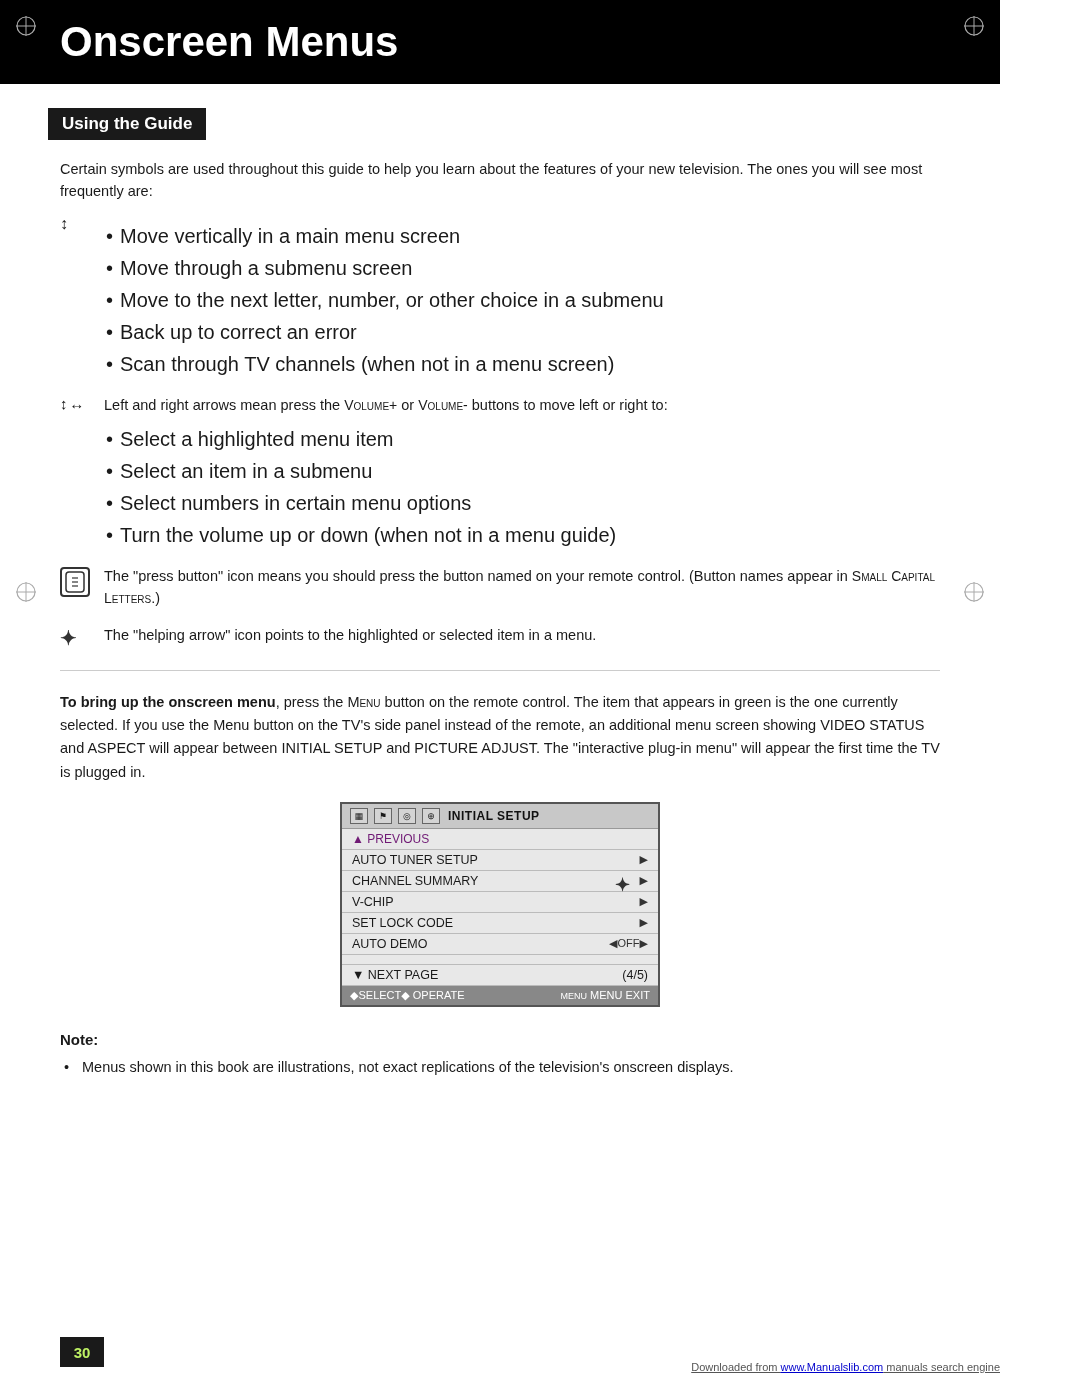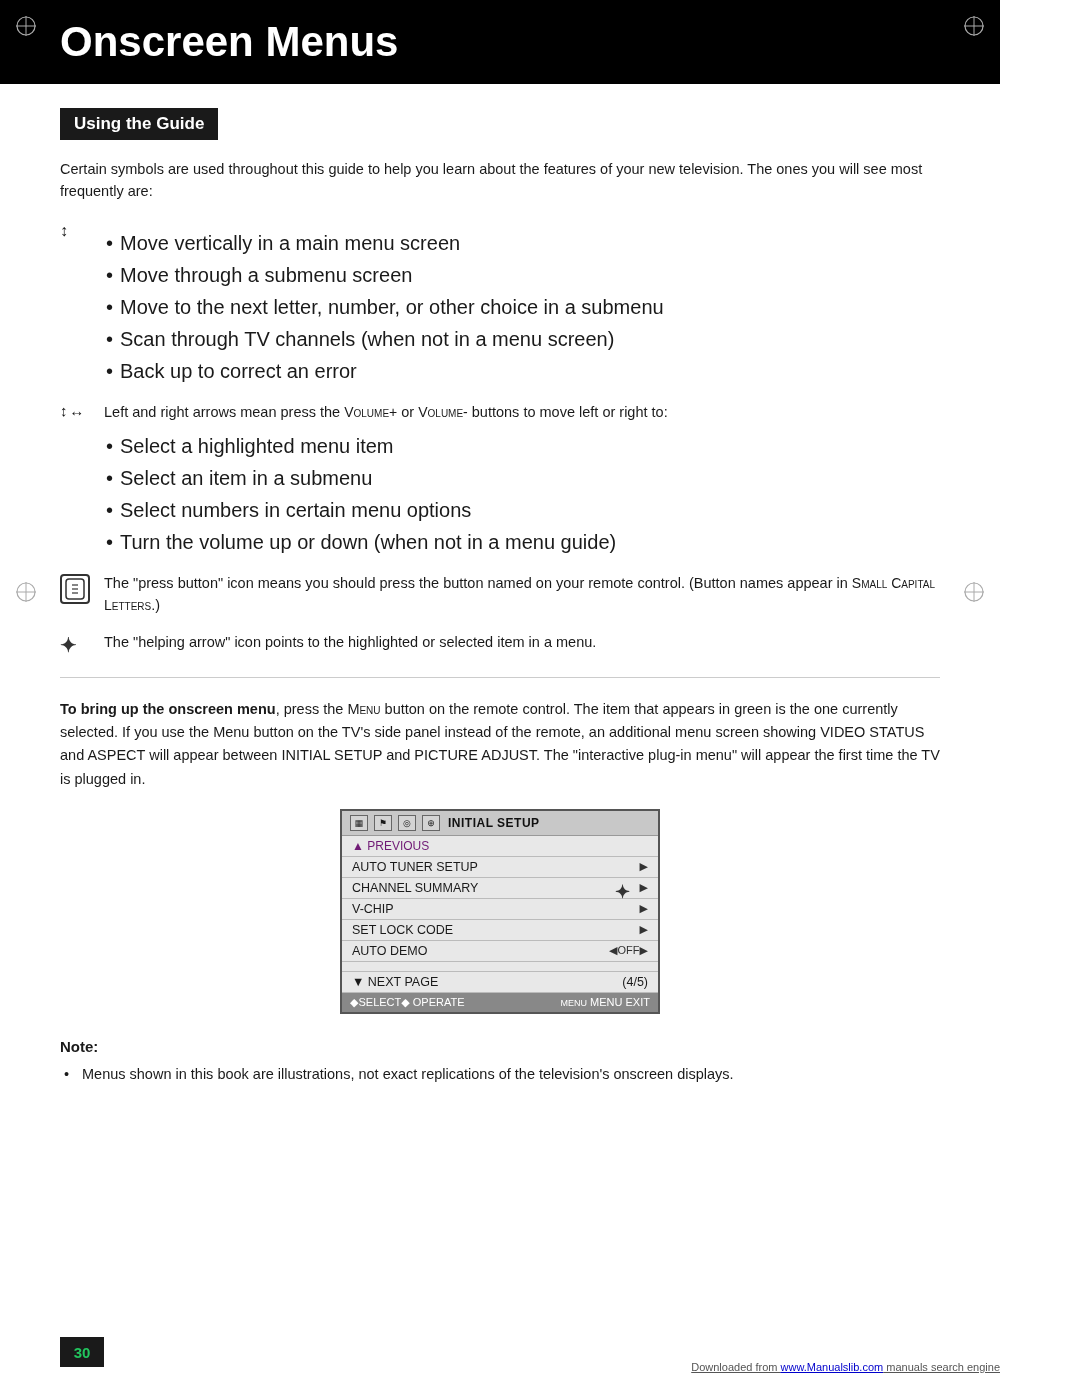--- a/index.html
+++ b/index.html
@@ -35,32 +35,32 @@
     }
 
     
     .section-heading {
       background: #1a1a1a;
       color: #ffffff;
       font-size: 17px;
       font-weight: bold;
       padding: 6px 14px;
       display: inline-block;
-      margin-left: 60px;
+      margin-left: 48px;
       margin-bottom: 18px;
     }
 
     .content-area {
       padding: 0 60px;
     }
 
     .intro-text {
       font-size: 14.5px;
       line-height: 1.55;
-      margin-bottom: 18px;
+      margin-bottom: 11px;
     }
 
     
     .icon-list {
       list-style: none;
       margin-bottom: 16px;
     }
     .icon-list-item {
       display: flex;
       align-items: flex-start;
@@ -264,21 +264,21 @@
       position: absolute;
       left: 0;
     }
 
     
     .page-number-box {
       position: absolute;
       bottom: 30px;
       left: 60px;
       background: #1a1a1a;
-      color: #22c55e;
+      color: #bef264;
       width: 44px;
       height: 30px;
       display: flex;
       align-items: center;
       justify-content: center;
       font-size: 15px;
       font-weight: bold;
     }
 
     
@@ -362,22 +362,22 @@
 
     <ul class="icon-list">
 
       <li class="icon-list-item">
         <span class="icon-symbol updown">↕</span>
         <div class="icon-text">
           <ul class="sub-bullets">
             <li>Move vertically in a main menu screen</li>
             <li>Move through a submenu screen</li>
             <li>Move to the next letter, number, or other choice in a submenu</li>
+            <li>Back up to correct an error</li>
             <li>Scan through TV channels (when not in a menu screen)</li>
-            <li>Back up to correct an error</li>
           </ul>
         </div>
       </li>
 
       <li class="icon-list-item">
         <span class="icon-symbol leftright" style="font-size:15px; font-family: serif; padding-top:2px;">↕ ↔</span>
         <div class="icon-text">
           <span>Left and right arrows mean press the <span class="small-caps">Volume+</span> or <span class="small-caps">Volume-</span> buttons to move left or right to:</span>
           <ul class="sub-bullets">
             <li>Select a highlighted menu item</li>

